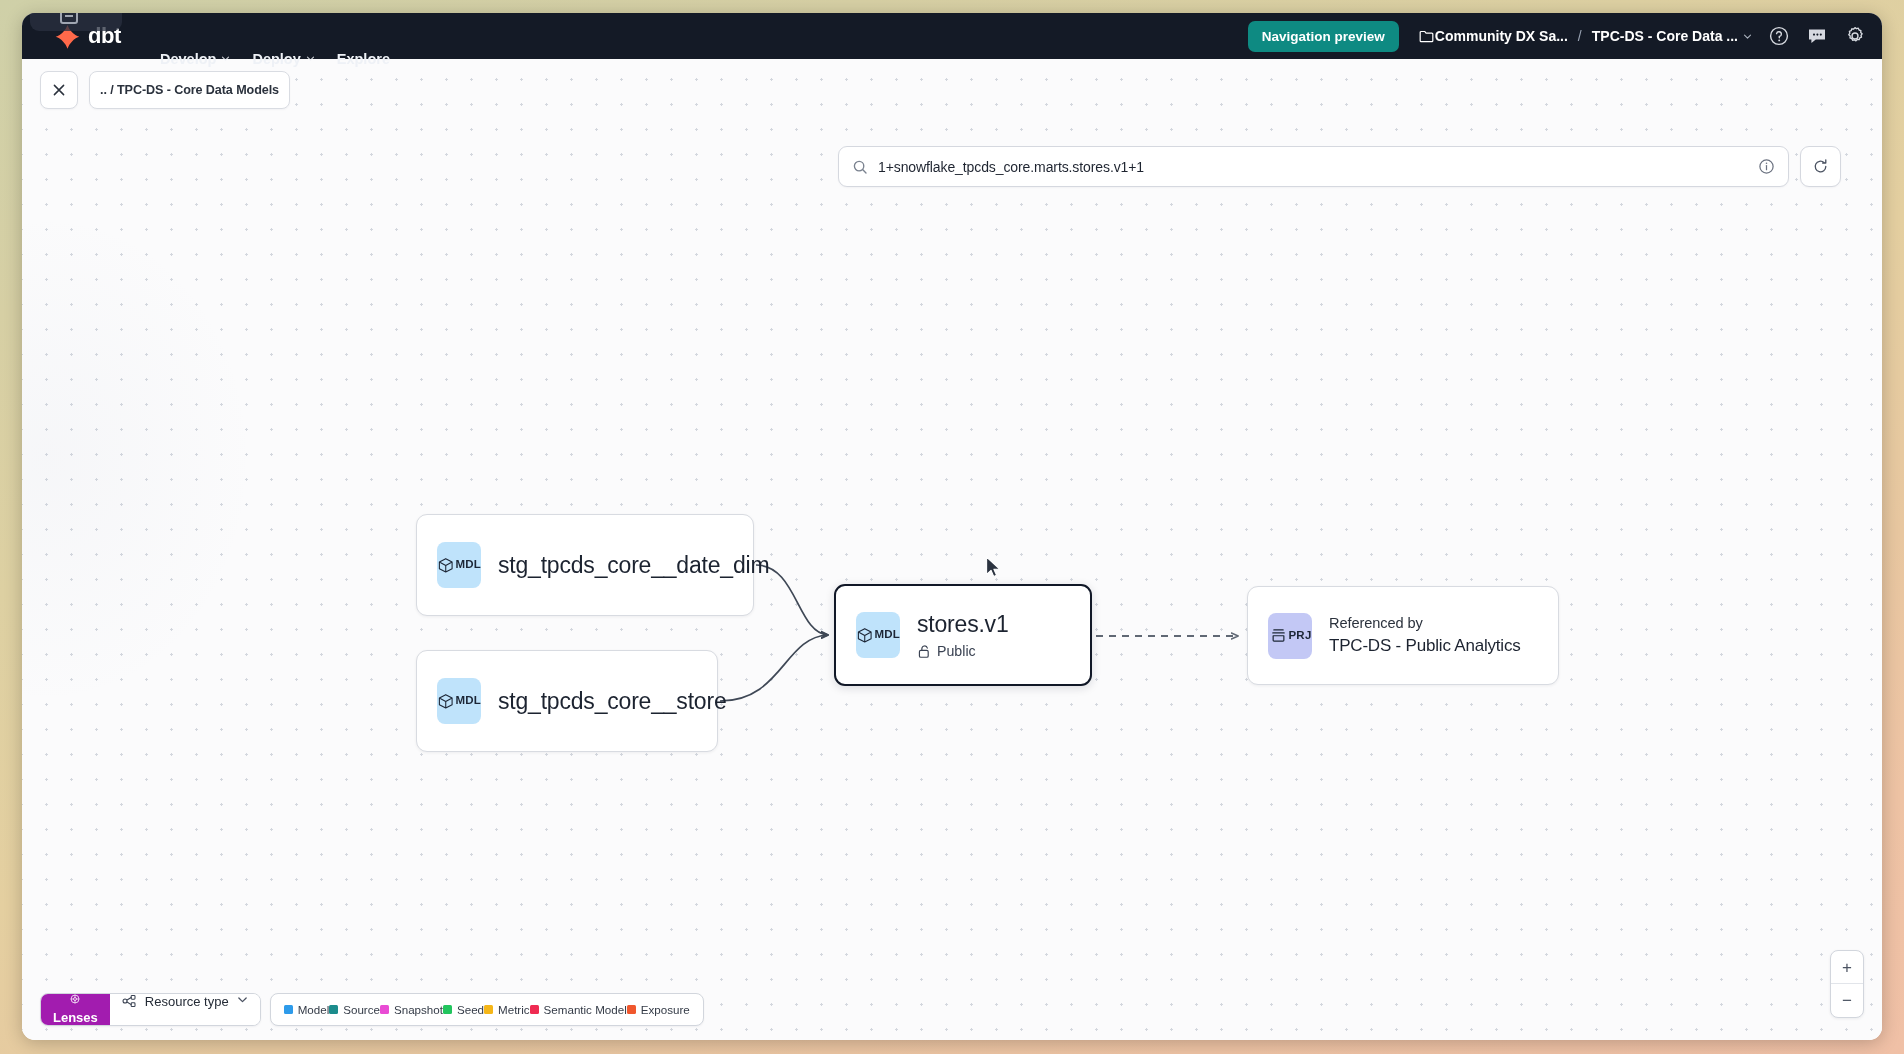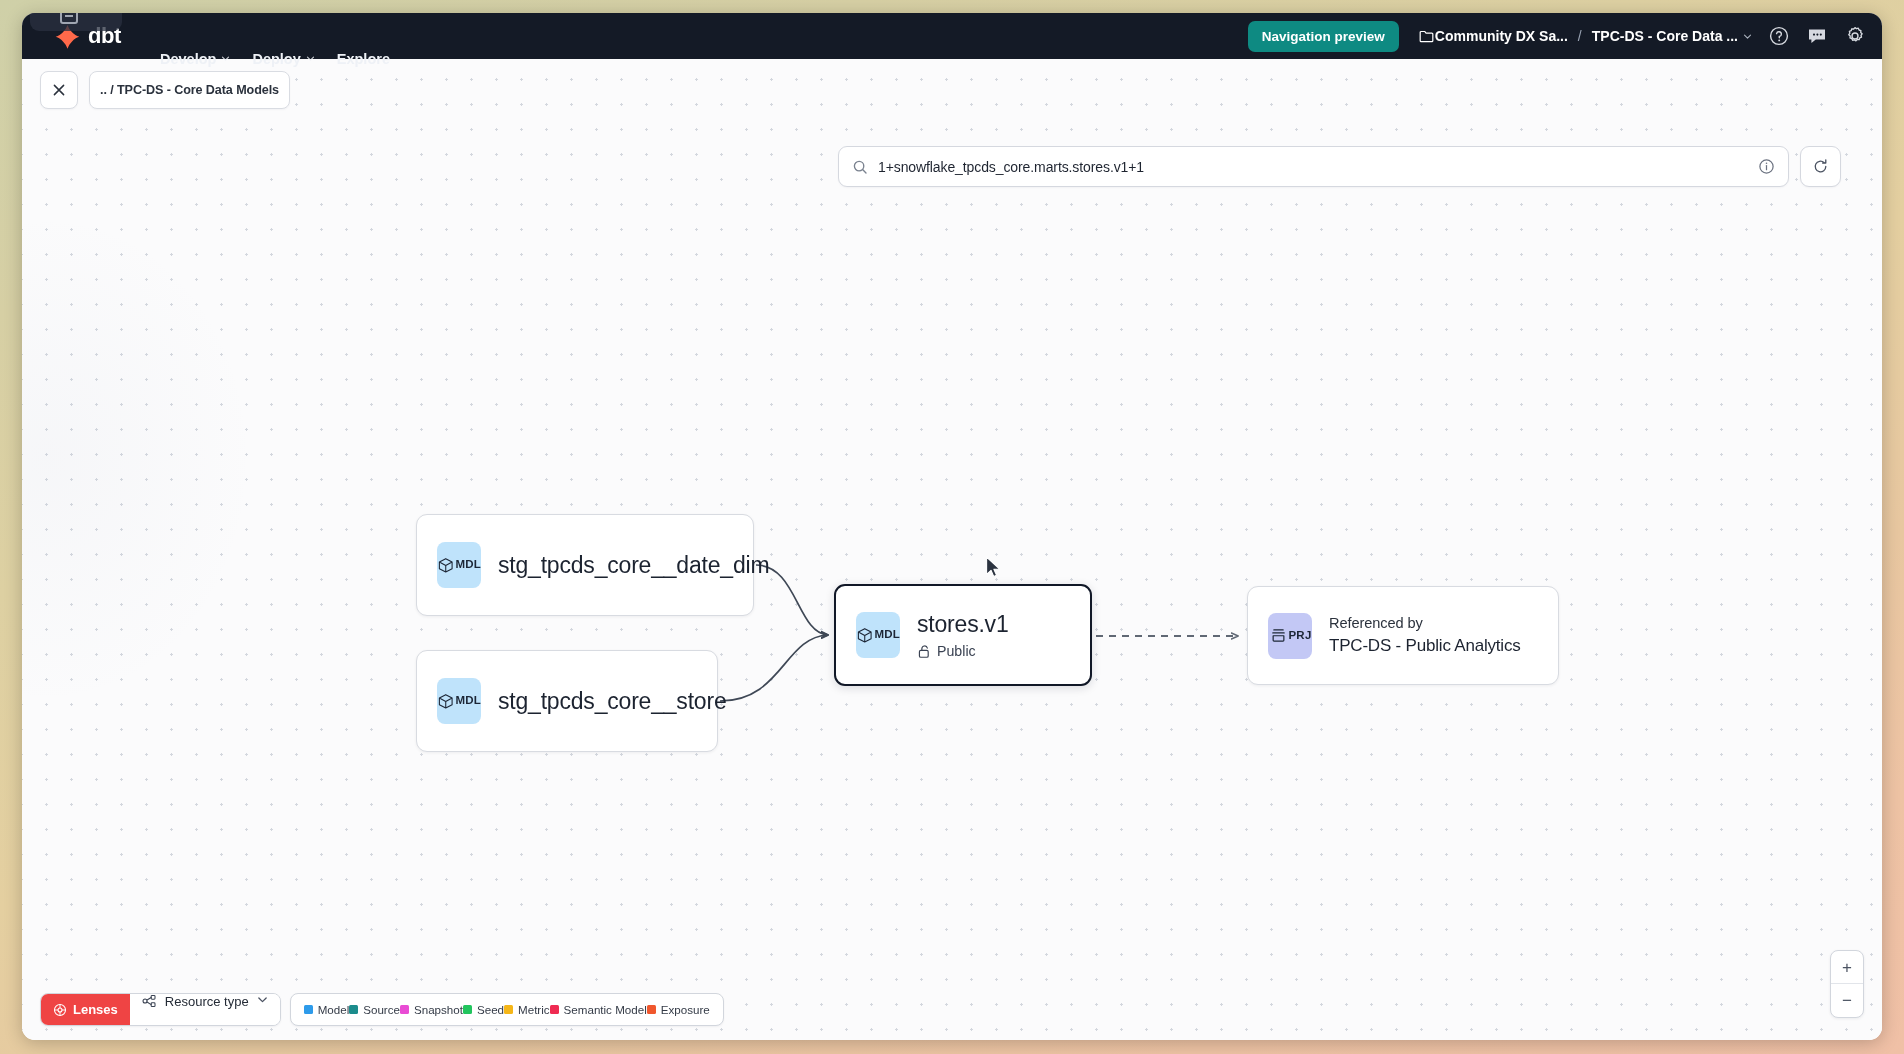--- a/index.html
+++ b/index.html
@@ -317,29 +317,30 @@
     display: flex;
     align-items: stretch;
     height: 33px;
     border-radius: 8px;
     overflow: hidden;
     border: 1px solid #d2d6dd;
     background: #ffffff;
     box-shadow: 0 1px 2px rgba(16,24,40,.05);
   }
   #lenses-btn {
-    background: #ef4444;
+    background: #a21caf;
     color: #ffffff;
     display: flex;
     align-items: center;
     gap: 6px;
     padding: 0 12px;
     font-size: 13px;
     font-weight: 700;
     cursor: pointer;
+    flex-direction: column;
   }
   #resource-type-btn {
     display: flex;
     gap: 8px;
     padding: 0 12px;
     font-size: 13px;
     font-weight: 400;
     color: #242b36;
     cursor: pointer;
     background:#fff;

